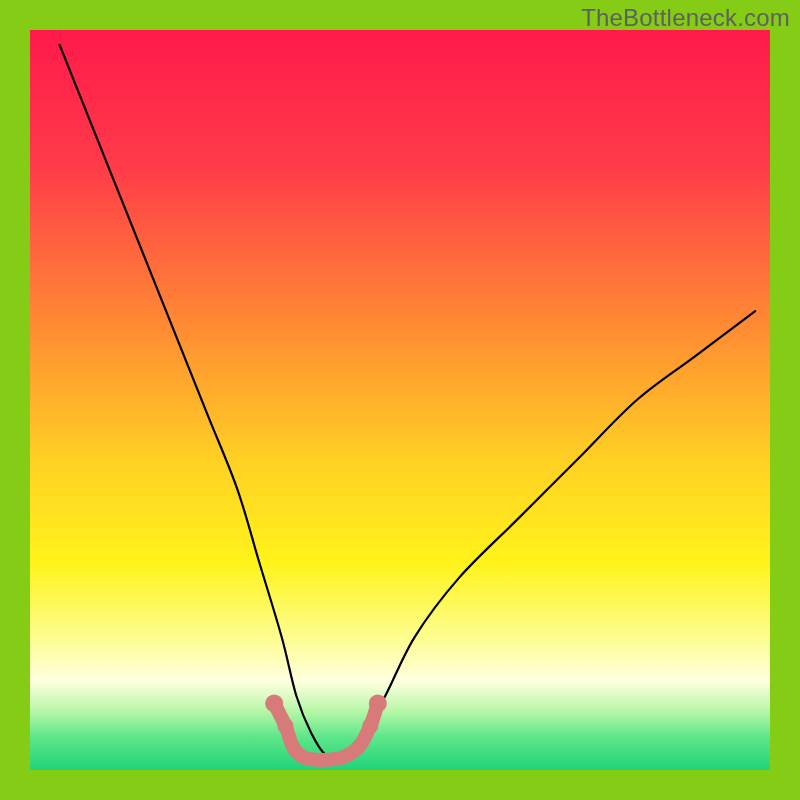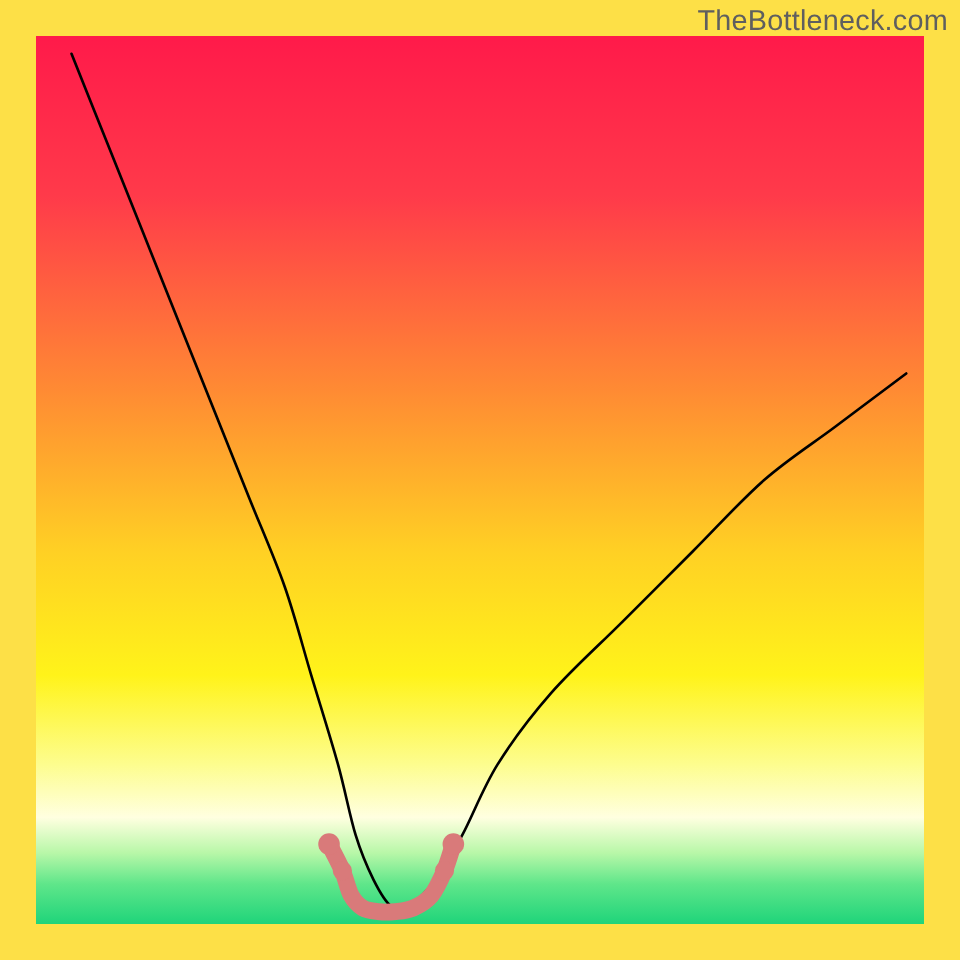--- a/index.html
+++ b/index.html
@@ -8,21 +8,21 @@
     width: 800px;
     height: 800px;
     background: #000;
     overflow: hidden;
     font-family: Arial, Helvetica, sans-serif;
   }
   .frame {
     position: relative;
     width: 800px;
     height: 800px;
-    background: #fde047;
+    background: #84cc16;
   }
   .watermark {
     position: absolute;
     top: 4px;
     right: 10px;
     color: #5f5f5f;
     font-size: 24px;
     font-weight: 500;
     letter-spacing: 0.2px;
     z-index: 10;

